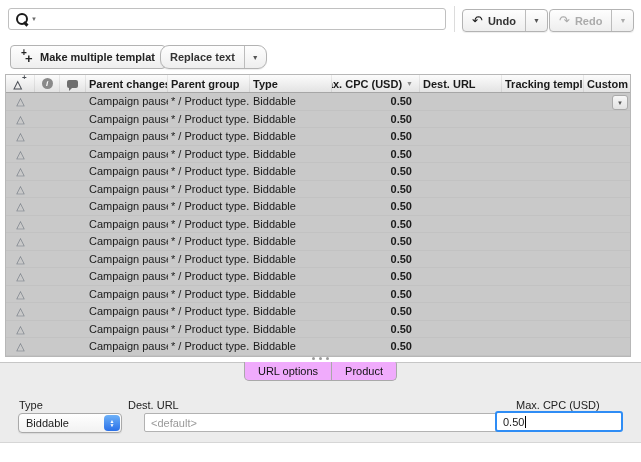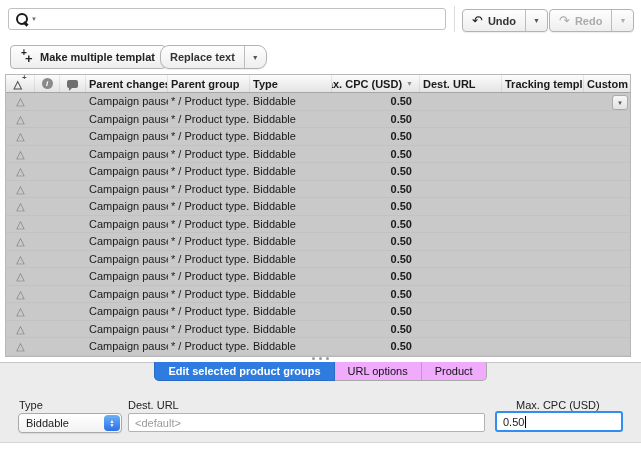--- a/index.html
+++ b/index.html
@@ -143,21 +143,21 @@
   .stepper {
     position:absolute; right:1px; top:1px; width:16px; height:16px; margin:0;
     border-radius:4px; background:linear-gradient(#6db1f8,#2a70e8);
     display:flex; flex-direction:column; align-items:center; justify-content:center;
     color:#fff; font-size:5px; line-height:4px;
   }
   .textinput {
     position:absolute; background:#fff; border:1px solid #b2b2b2; border-radius:2px;
     display:flex; align-items:center; padding-left:6px;
   }
-  #dest-input { left:128px; top:50px; width:357px; height:19px; }
+  #dest-input { left:144px; top:50px; width:357px; height:19px; }
   #dest-input .ph { color:#9a9a9a; }
   #cpc-input {
     left:495px; top:48px; width:128px; height:21px;
     border:2px solid #2f8df5; border-radius:3px;
   }
   .cursor-bar { display:inline-block; width:1px; height:12px; background:#000; margin-left:1px; }
 </style>
 </head>
 <body>
 
@@ -475,23 +475,20 @@
 </div>
 
 <div class="splitter">
   <span class="dot"></span>
   <span class="dot"></span>
   <span class="dot"></span>
 </div>
 
 <div class="bottom">
   <div class="tabs">
-    <div class="tab active">
-      <span>Edit selected product groups</span>
-    </div>
     <div class="tab">
       <span>URL options</span>
     </div>
     <div class="tab">
       <span>Product</span>
     </div>
   </div>
 
   <div class="field-label" id="type-label">Type</div>
   <div class="select">

